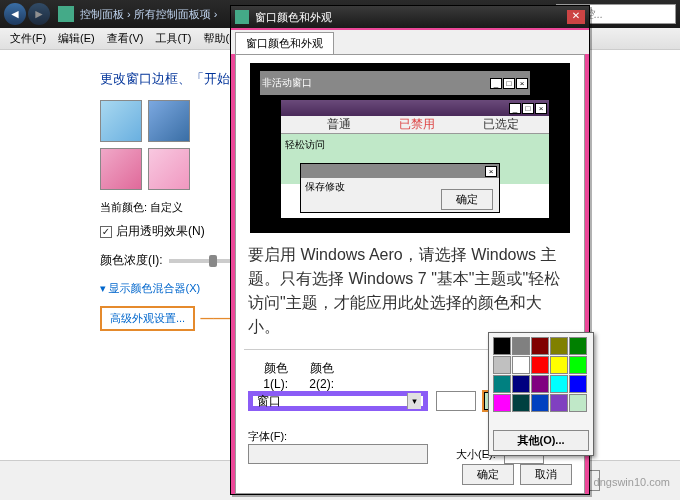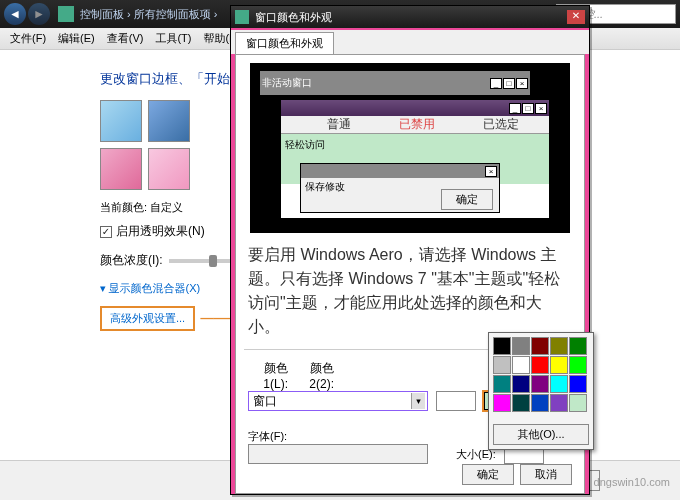--- a/index.html
+++ b/index.html
@@ -68,21 +68,21 @@
 .win3 { position: absolute; top: 100px; left: 50px; width: 200px; height: 50px; background: #f0f0f0; border: 1px solid #000; }
 .win3-title { height: 14px; background: #888; display: flex; justify-content: flex-end; align-items: center; padding: 0 2px; }
 .win3-content { padding: 2px 4px; font-size: 10px; }
 .win3-ok { position: absolute; bottom: 2px; right: 6px; }
 
 .hint { font-size: 16px; color: #333; margin: 10px 4px; line-height: 1.5; }
 .hr { border: none; border-top: 1px solid #ccc; margin: 6px 0 10px 0; }
 
 .form-row { display: flex; align-items: center; gap: 8px; margin-bottom: 4px; padding: 0 4px; }
 .lbl { font-size: 11px; }
-.combo { flex: 1; max-width: 180px; height: 20px; border: 1px solid #8b5cf6; background: #fff; display: flex; align-items: center; justify-content: space-between; padding: 0 2px 0 4px; font-size: 11px; }
+.combo { flex: 1; max-width: 180px; height: 20px; border: 5px solid #8b5cf6; background: #fff; display: flex; align-items: center; justify-content: space-between; padding: 0 2px 0 4px; font-size: 11px; }
 .combo-arrow { width: 14px; height: 16px; background: #e0e0e0; border-left: 1px solid #999; text-align: center; font-size: 9px; line-height: 16px; }
 .num-box { width: 40px; height: 20px; border: 1px solid #888; background: #fff; }
 .color-box { width: 36px; height: 18px; border: 1px solid #000; display: flex; }
 .color-box .swatch { flex: 1; background: #c0e8c8; }
 .color-box .drop { width: 10px; background: #e0e0e0; border-left: 1px solid #999; font-size: 8px; text-align: center; line-height: 16px; }
 .color-box.sel { outline: 2px solid #e58a2c; }
 
 .form-labels { display: flex; font-size: 11px; padding: 0 4px; gap: 8px; }
 .form-labels .sp { width: 190px; }
 .form-labels .c1 { width: 48px; }
@@ -91,21 +91,21 @@
 
 .font-row { display: flex; align-items: flex-start; gap: 8px; padding: 0 4px; margin-top: 18px; }
 .font-combo { width: 180px; height: 20px; border: 1px solid #888; background: #f0f0f0; }
 
 .dlg-buttons { position: absolute; bottom: 8px; right: 12px; display: flex; gap: 6px; }
 
 
 .color-picker { position: absolute; top: 332px; left: 488px; width: 106px; background: #f4f4f4; border: 1px solid #666; padding: 4px; box-shadow: 2px 2px 4px rgba(0,0,0,0.4); }
 .cp-grid { display: grid; grid-template-columns: repeat(5, 18px); grid-template-rows: repeat(4, 18px); gap: 1px; }
 .cp-cell { border: 1px solid #888; }
-.cp-other { margin-top: 12px; width: 100%; }
+.cp-other { margin-top: 18px; width: 100%; font-weight: bold; }
 
 .watermark { position: absolute; bottom: 12px; right: 10px; color: rgba(100,100,100,0.6); font-size: 11px; }
 </style>
 </head>
 <body>
 
 <div class="bg-window">
   <div class="bg-header">
     <div class="nav-btn">◄</div>
     <div class="nav-btn fwd">►</div>

